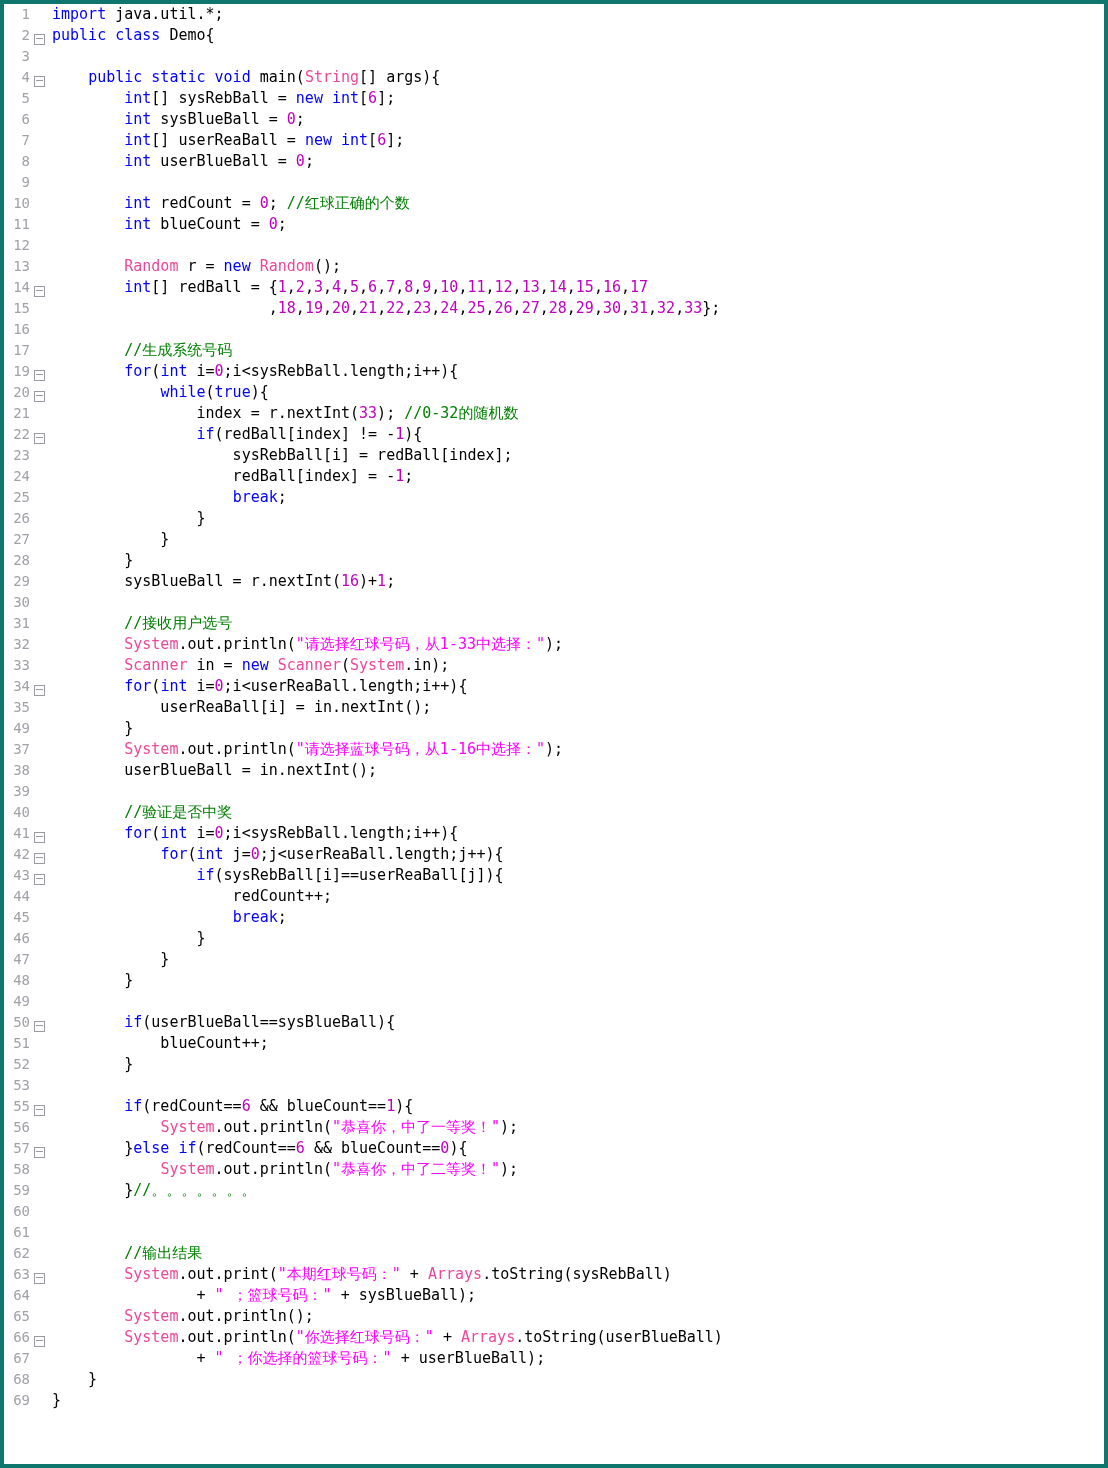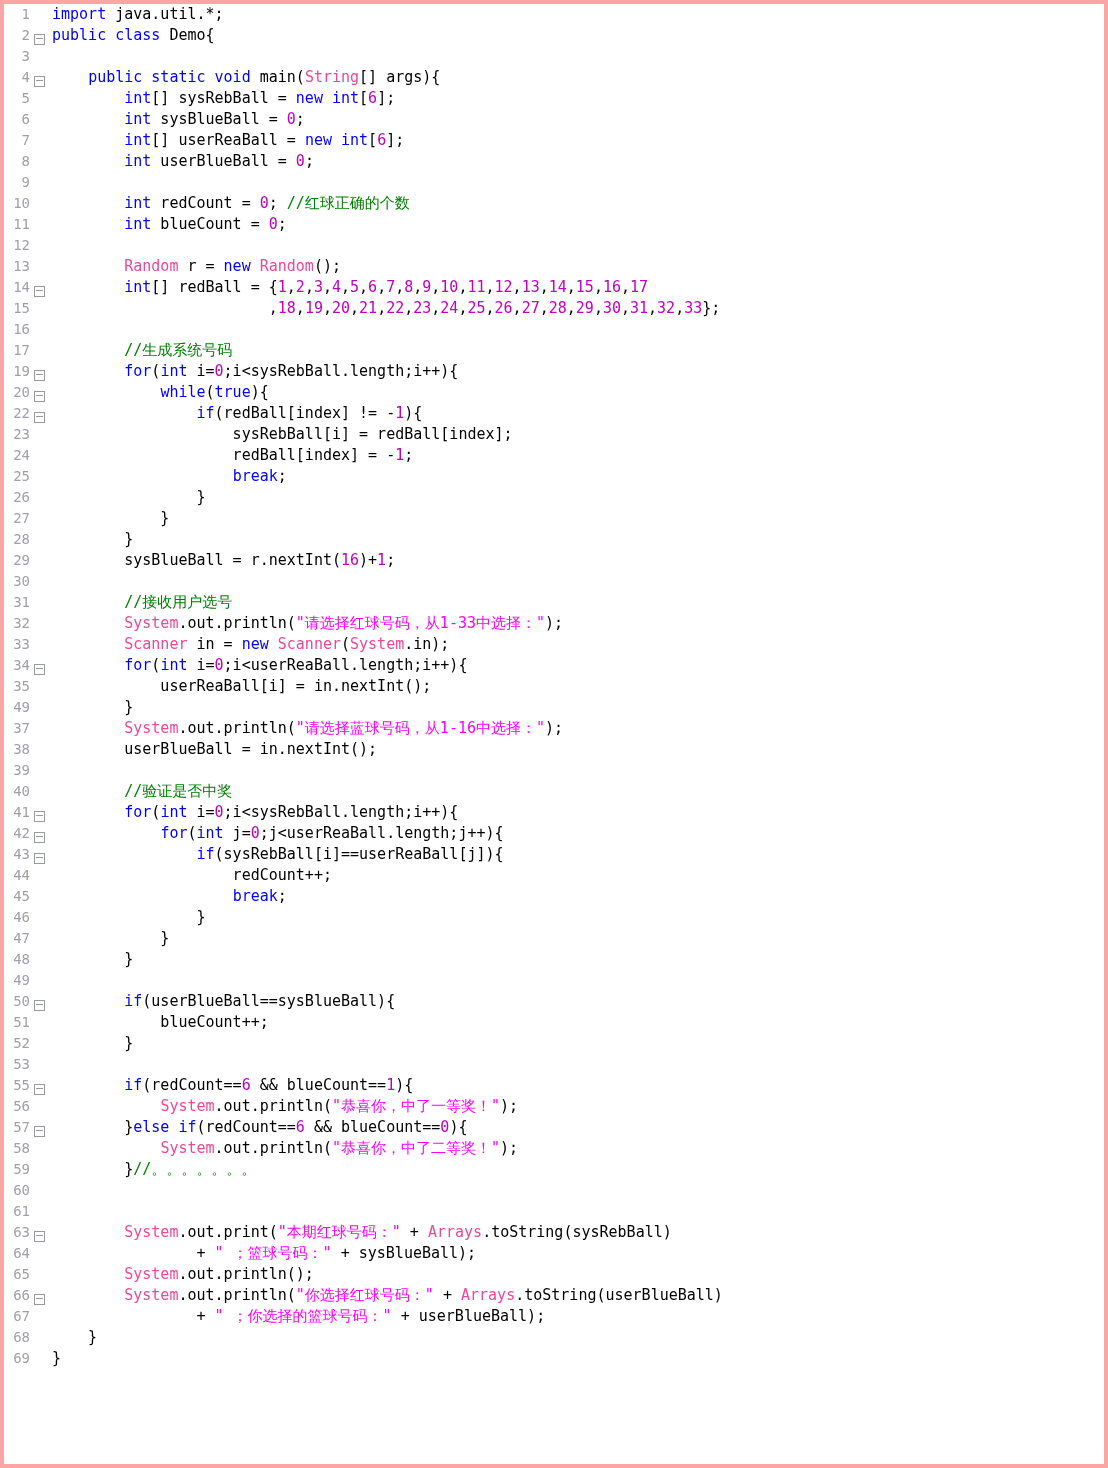--- a/index.html
+++ b/index.html
@@ -12,21 +12,21 @@
     height: 1468px;
     overflow: hidden;
     font-family: "DejaVu Sans Mono", "Liberation Mono", monospace;
   }
 
   
   #code-window {
     box-sizing: border-box;
     width: 1108px;
     height: 1468px;
-    border: 4px solid #fca5a5;
+    border: 4px solid #0f766e;
     background: #ffffff;
     overflow: hidden;
     position: relative;
   }
 
   #code-area {
     position: relative;
     width: 100%;
     height: 100%;
     overflow: hidden;
@@ -115,20 +115,21 @@
       <div class="line"><span class="gutter">10</span><span class="fold"></span><span class="code"><span class="pl">        </span><span class="kw">int</span><span class="pl"> redCount = </span><span class="num">0</span><span class="pl">; </span><span class="cmt">//红球正确的个数</span></span></div>
       <div class="line"><span class="gutter">11</span><span class="fold"></span><span class="code"><span class="pl">        </span><span class="kw">int</span><span class="pl"> blueCount = </span><span class="num">0</span><span class="pl">;</span></span></div>
       <div class="line"><span class="gutter">12</span><span class="fold"></span><span class="code"></span></div>
       <div class="line"><span class="gutter">13</span><span class="fold"></span><span class="code"><span class="pl">        </span><span class="cls">Random</span><span class="pl"> r = </span><span class="kw">new </span><span class="cls">Random</span><span class="pl">();</span></span></div>
       <div class="line"><span class="gutter">14</span><span class="fold"><span class="box"></span></span><span class="code"><span class="pl">        </span><span class="kw">int</span><span class="pl">[] redBall = {</span><span class="num">1</span><span class="pl">,</span><span class="num">2</span><span class="pl">,</span><span class="num">3</span><span class="pl">,</span><span class="num">4</span><span class="pl">,</span><span class="num">5</span><span class="pl">,</span><span class="num">6</span><span class="pl">,</span><span class="num">7</span><span class="pl">,</span><span class="num">8</span><span class="pl">,</span><span class="num">9</span><span class="pl">,</span><span class="num">10</span><span class="pl">,</span><span class="num">11</span><span class="pl">,</span><span class="num">12</span><span class="pl">,</span><span class="num">13</span><span class="pl">,</span><span class="num">14</span><span class="pl">,</span><span class="num">15</span><span class="pl">,</span><span class="num">16</span><span class="pl">,</span><span class="num">17</span></span></div>
       <div class="line"><span class="gutter">15</span><span class="fold"></span><span class="code"><span class="pl">                        ,</span><span class="num">18</span><span class="pl">,</span><span class="num">19</span><span class="pl">,</span><span class="num">20</span><span class="pl">,</span><span class="num">21</span><span class="pl">,</span><span class="num">22</span><span class="pl">,</span><span class="num">23</span><span class="pl">,</span><span class="num">24</span><span class="pl">,</span><span class="num">25</span><span class="pl">,</span><span class="num">26</span><span class="pl">,</span><span class="num">27</span><span class="pl">,</span><span class="num">28</span><span class="pl">,</span><span class="num">29</span><span class="pl">,</span><span class="num">30</span><span class="pl">,</span><span class="num">31</span><span class="pl">,</span><span class="num">32</span><span class="pl">,</span><span class="num">33</span><span class="pl">};</span></span></div>
       <div class="line"><span class="gutter">16</span><span class="fold"></span><span class="code"></span></div>
       <div class="line"><span class="gutter">17</span><span class="fold"></span><span class="code"><span class="pl">        </span><span class="cmt">//生成系统号码</span></span></div>
       <div class="line"><span class="gutter">19</span><span class="fold"><span class="box"></span></span><span class="code"><span class="pl">        </span><span class="kw">for</span><span class="pl">(</span><span class="kw">int</span><span class="pl"> i=</span><span class="num">0</span><span class="pl">;i&lt;sysRebBall.length;i++){</span></span></div>
       <div class="line"><span class="gutter">20</span><span class="fold"><span class="box"></span></span><span class="code"><span class="pl">            </span><span class="kw">while</span><span class="pl">(</span><span class="kw">true</span><span class="pl">){</span></span></div>
+      <div class="line"><span class="gutter">21</span><span class="fold"></span><span class="code"><span class="pl">                index = r.nextInt(</span><span class="num">33</span><span class="pl">); </span><span class="cmt">//0-32的随机数</span></span></div>
       <div class="line"><span class="gutter">22</span><span class="fold"><span class="box"></span></span><span class="code"><span class="pl">                </span><span class="kw">if</span><span class="pl">(redBall[index] != -</span><span class="num">1</span><span class="pl">){</span></span></div>
       <div class="line"><span class="gutter">23</span><span class="fold"></span><span class="code"><span class="pl">                    sysRebBall[i] = redBall[index];</span></span></div>
       <div class="line"><span class="gutter">24</span><span class="fold"></span><span class="code"><span class="pl">                    redBall[index] = -</span><span class="num">1</span><span class="pl">;</span></span></div>
       <div class="line"><span class="gutter">25</span><span class="fold"></span><span class="code"><span class="pl">                    </span><span class="kw">break</span><span class="pl">;</span></span></div>
       <div class="line"><span class="gutter">26</span><span class="fold"></span><span class="code"><span class="pl">                }</span></span></div>
       <div class="line"><span class="gutter">27</span><span class="fold"></span><span class="code"><span class="pl">            }</span></span></div>
       <div class="line"><span class="gutter">28</span><span class="fold"></span><span class="code"><span class="pl">        }</span></span></div>
       <div class="line"><span class="gutter">29</span><span class="fold"></span><span class="code"><span class="pl">        sysBlueBall = r.nextInt(</span><span class="num">16</span><span class="pl">)+</span><span class="num">1</span><span class="pl">;</span></span></div>
       <div class="line"><span class="gutter">30</span><span class="fold"></span><span class="code"></span></div>
       <div class="line"><span class="gutter">31</span><span class="fold"></span><span class="code"><span class="pl">        </span><span class="cmt">//接收用户选号</span></span></div>
@@ -154,20 +155,21 @@
       <div class="line"><span class="gutter">51</span><span class="fold"></span><span class="code"><span class="pl">            blueCount++;</span></span></div>
       <div class="line"><span class="gutter">52</span><span class="fold"></span><span class="code"><span class="pl">        }</span></span></div>
       <div class="line"><span class="gutter">53</span><span class="fold"></span><span class="code"></span></div>
       <div class="line"><span class="gutter">55</span><span class="fold"><span class="box"></span></span><span class="code"><span class="pl">        </span><span class="kw">if</span><span class="pl">(redCount==</span><span class="num">6</span><span class="pl"> &amp;&amp; blueCount==</span><span class="num">1</span><span class="pl">){</span></span></div>
       <div class="line"><span class="gutter">56</span><span class="fold"></span><span class="code"><span class="pl">            </span><span class="cls">System</span><span class="pl">.out.println(</span><span class="str">"恭喜你，中了一等奖！"</span><span class="pl">);</span></span></div>
       <div class="line"><span class="gutter">57</span><span class="fold"><span class="box"></span></span><span class="code"><span class="pl">        }</span><span class="kw">else if</span><span class="pl">(redCount==</span><span class="num">6</span><span class="pl"> &amp;&amp; blueCount==</span><span class="num">0</span><span class="pl">){</span></span></div>
       <div class="line"><span class="gutter">58</span><span class="fold"></span><span class="code"><span class="pl">            </span><span class="cls">System</span><span class="pl">.out.println(</span><span class="str">"恭喜你，中了二等奖！"</span><span class="pl">);</span></span></div>
       <div class="line"><span class="gutter">59</span><span class="fold"></span><span class="code"><span class="pl">        }</span><span class="cmt">//。。。。。。。</span></span></div>
       <div class="line"><span class="gutter">60</span><span class="fold"></span><span class="code"></span></div>
       <div class="line"><span class="gutter">61</span><span class="fold"></span><span class="code"></span></div>
+      <div class="line"><span class="gutter">62</span><span class="fold"></span><span class="code"><span class="pl">        </span><span class="cmt">//输出结果</span></span></div>
       <div class="line"><span class="gutter">63</span><span class="fold"><span class="box"></span></span><span class="code"><span class="pl">        </span><span class="cls">System</span><span class="pl">.out.print(</span><span class="str">"本期红球号码："</span><span class="pl"> + </span><span class="cls">Arrays</span><span class="pl">.toString(sysRebBall)</span></span></div>
       <div class="line"><span class="gutter">64</span><span class="fold"></span><span class="code"><span class="pl">                + </span><span class="str">" ；篮球号码："</span><span class="pl"> + sysBlueBall);</span></span></div>
       <div class="line"><span class="gutter">65</span><span class="fold"></span><span class="code"><span class="pl">        </span><span class="cls">System</span><span class="pl">.out.println();</span></span></div>
       <div class="line"><span class="gutter">66</span><span class="fold"><span class="box"></span></span><span class="code"><span class="pl">        </span><span class="cls">System</span><span class="pl">.out.println(</span><span class="str">"你选择红球号码："</span><span class="pl"> + </span><span class="cls">Arrays</span><span class="pl">.toString(userBlueBall)</span></span></div>
       <div class="line"><span class="gutter">67</span><span class="fold"></span><span class="code"><span class="pl">                + </span><span class="str">" ；你选择的篮球号码："</span><span class="pl"> + userBlueBall);</span></span></div>
       <div class="line"><span class="gutter">68</span><span class="fold"></span><span class="code"><span class="pl">    }</span></span></div>
       <div class="line"><span class="gutter">69</span><span class="fold"></span><span class="code"><span class="pl">}</span></span></div>
     </div>
 </div>
 

